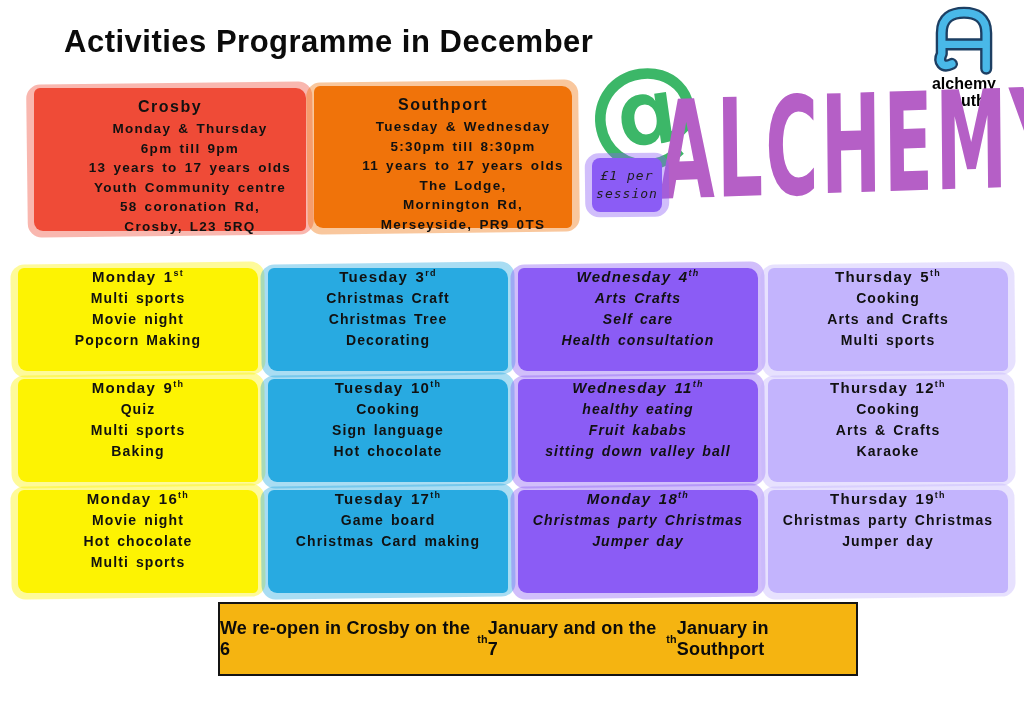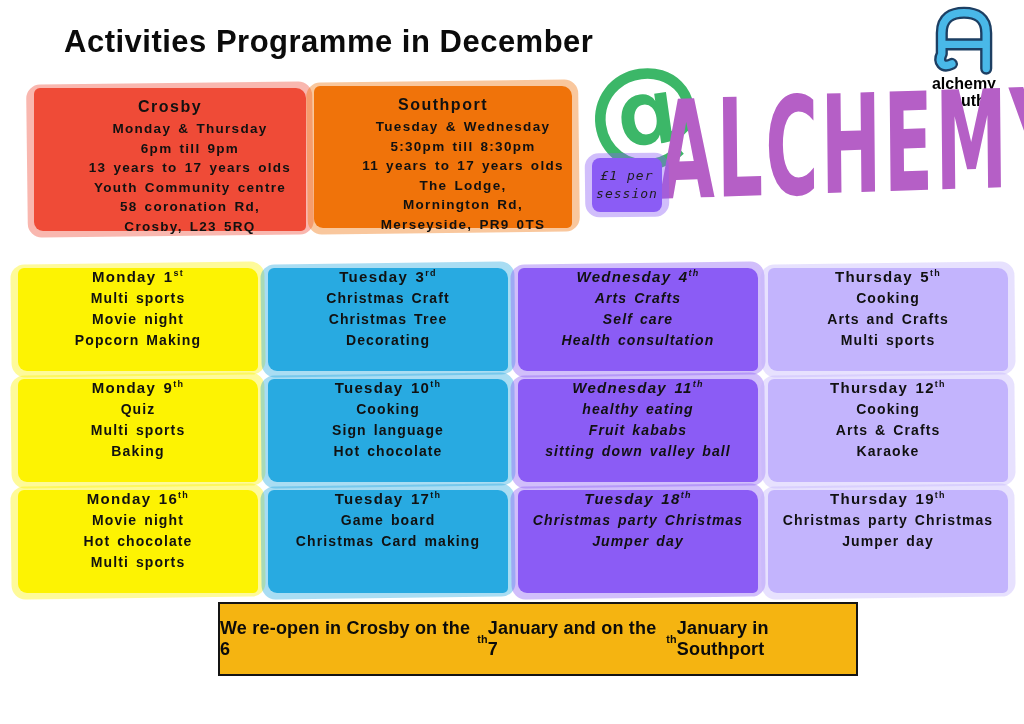--- a/index.html
+++ b/index.html
@@ -197,21 +197,21 @@
     </div>
 
     <div class="cell rough c-blue">
       <div class="cell-head"><span>Tuesday 17</span><sup>th</sup></div>
       <div class="cell-line">Game board</div>
       <div class="cell-line">Christmas Card making</div>
       <div class="cell-line"></div>
     </div>
 
     <div class="cell rough c-green">
-      <div class="cell-head"><span>Tuesday 18</span><sup>th</sup></div>
+      <div class="cell-head"><span>Monday 18</span><sup>th</sup></div>
       <div class="cell-line">Christmas party Christmas</div>
       <div class="cell-line">Jumper day</div>
       <div class="cell-line"></div>
     </div>
 
     <div class="cell rough c-purple">
       <div class="cell-head"><span>Thursday 19</span><sup>th</sup></div>
       <div class="cell-line">Christmas party Christmas</div>
       <div class="cell-line">Jumper day</div>
       <div class="cell-line"></div>

